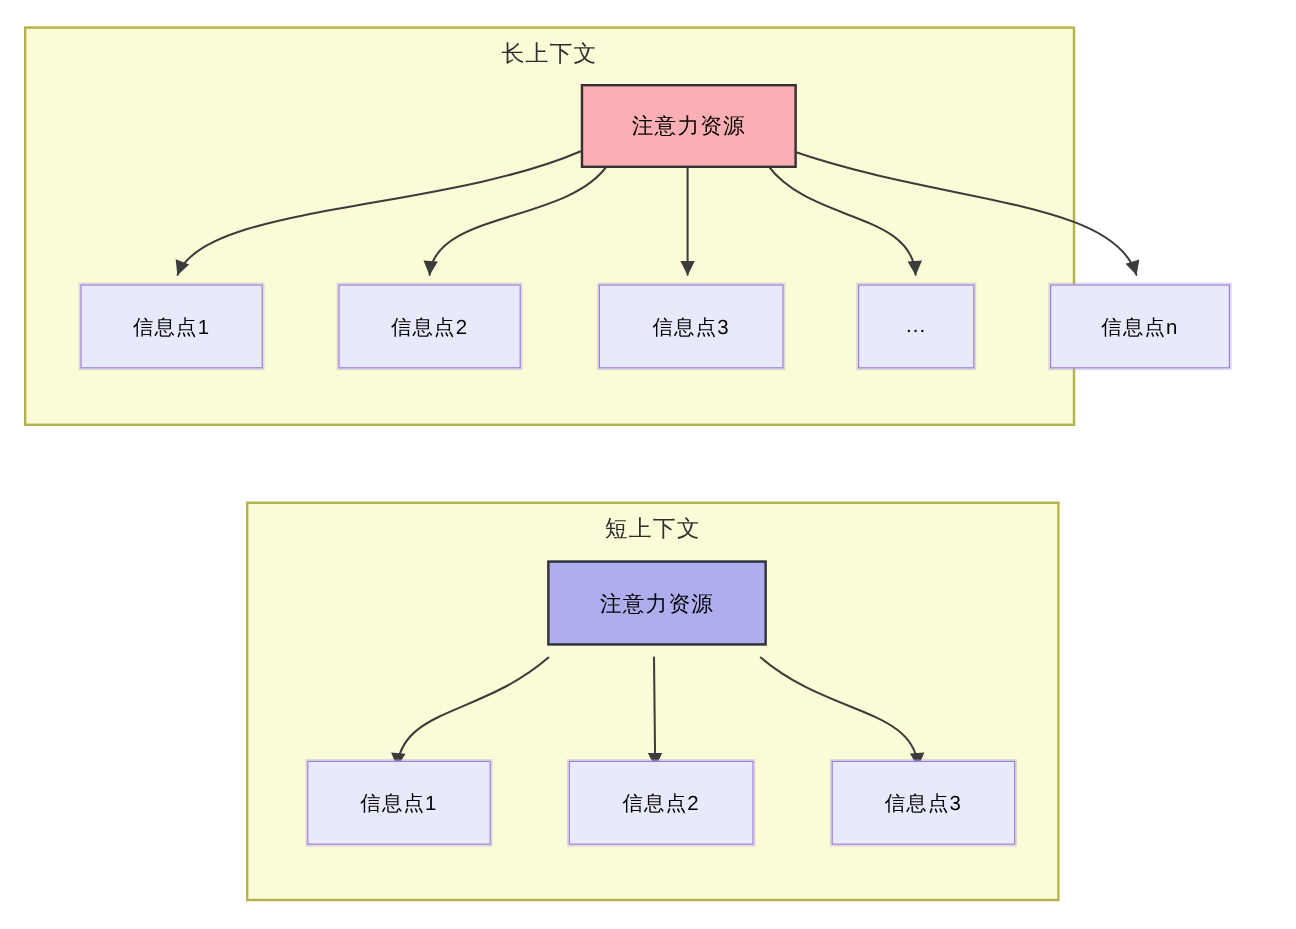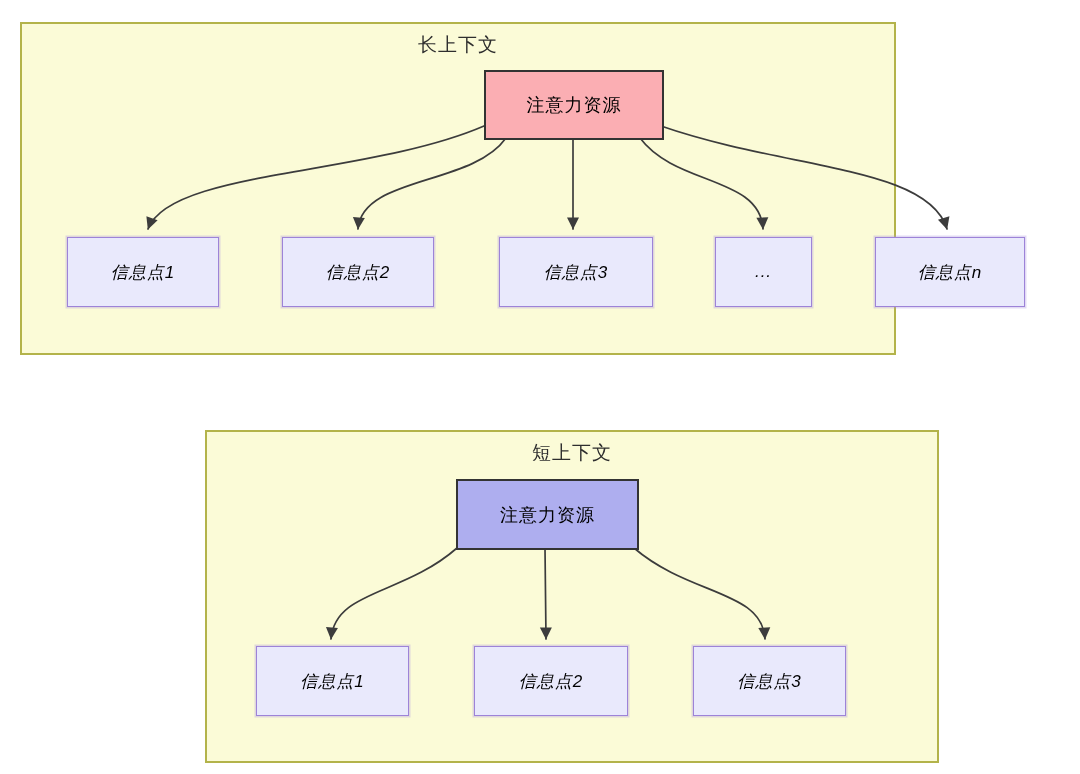--- a/index.html
+++ b/index.html
@@ -15,21 +15,21 @@
     background: #ffffff;
     overflow: hidden;
   }
   .panel {
     position: absolute;
     background: #fbfbd7;
     border: 2px solid #b3b34a;
     box-sizing: border-box;
   }
   .panel-long  { left: 20px;  top: 22px;  width: 876px; height: 333px; }
-  .panel-short { left: 205px; top: 430px; width: 734px;  height: 333px; }
+  .panel-short { left: 205px; top: 418px; width: 678px;  height: 333px; }
   .panel-title {
     position: absolute;
     top: 8px;
     left: 0;
     width: 100%;
     text-align: center;
     font-size: 19px;
     color: #2e2e2e;
     letter-spacing: 1px;
   }
@@ -46,21 +46,20 @@
   }
   .attention {
     border: 2.5px solid #333333;
   }
   .attention-long  { background: #fbaeb3; left: 462px; top: 46px; width: 180px; height: 70px; font-size: 18px; }
   .attention-short { background: #aeaeef; left: 249px; top: 47px; width: 183px; height: 71px; font-size: 18px; }
   .info {
     background: #e9e9fc;
     border: 1.5px solid #9d83d8;
     box-shadow: 0 0 0 1.5px rgba(173, 148, 224, 0.35);
-    font-style: italic;
   }
   .arrow-layer {
     position: absolute;
     left: 0;
     top: 0;
     width: 1080px;
     height: 774px;
     pointer-events: none;
     z-index: 5;
   }

